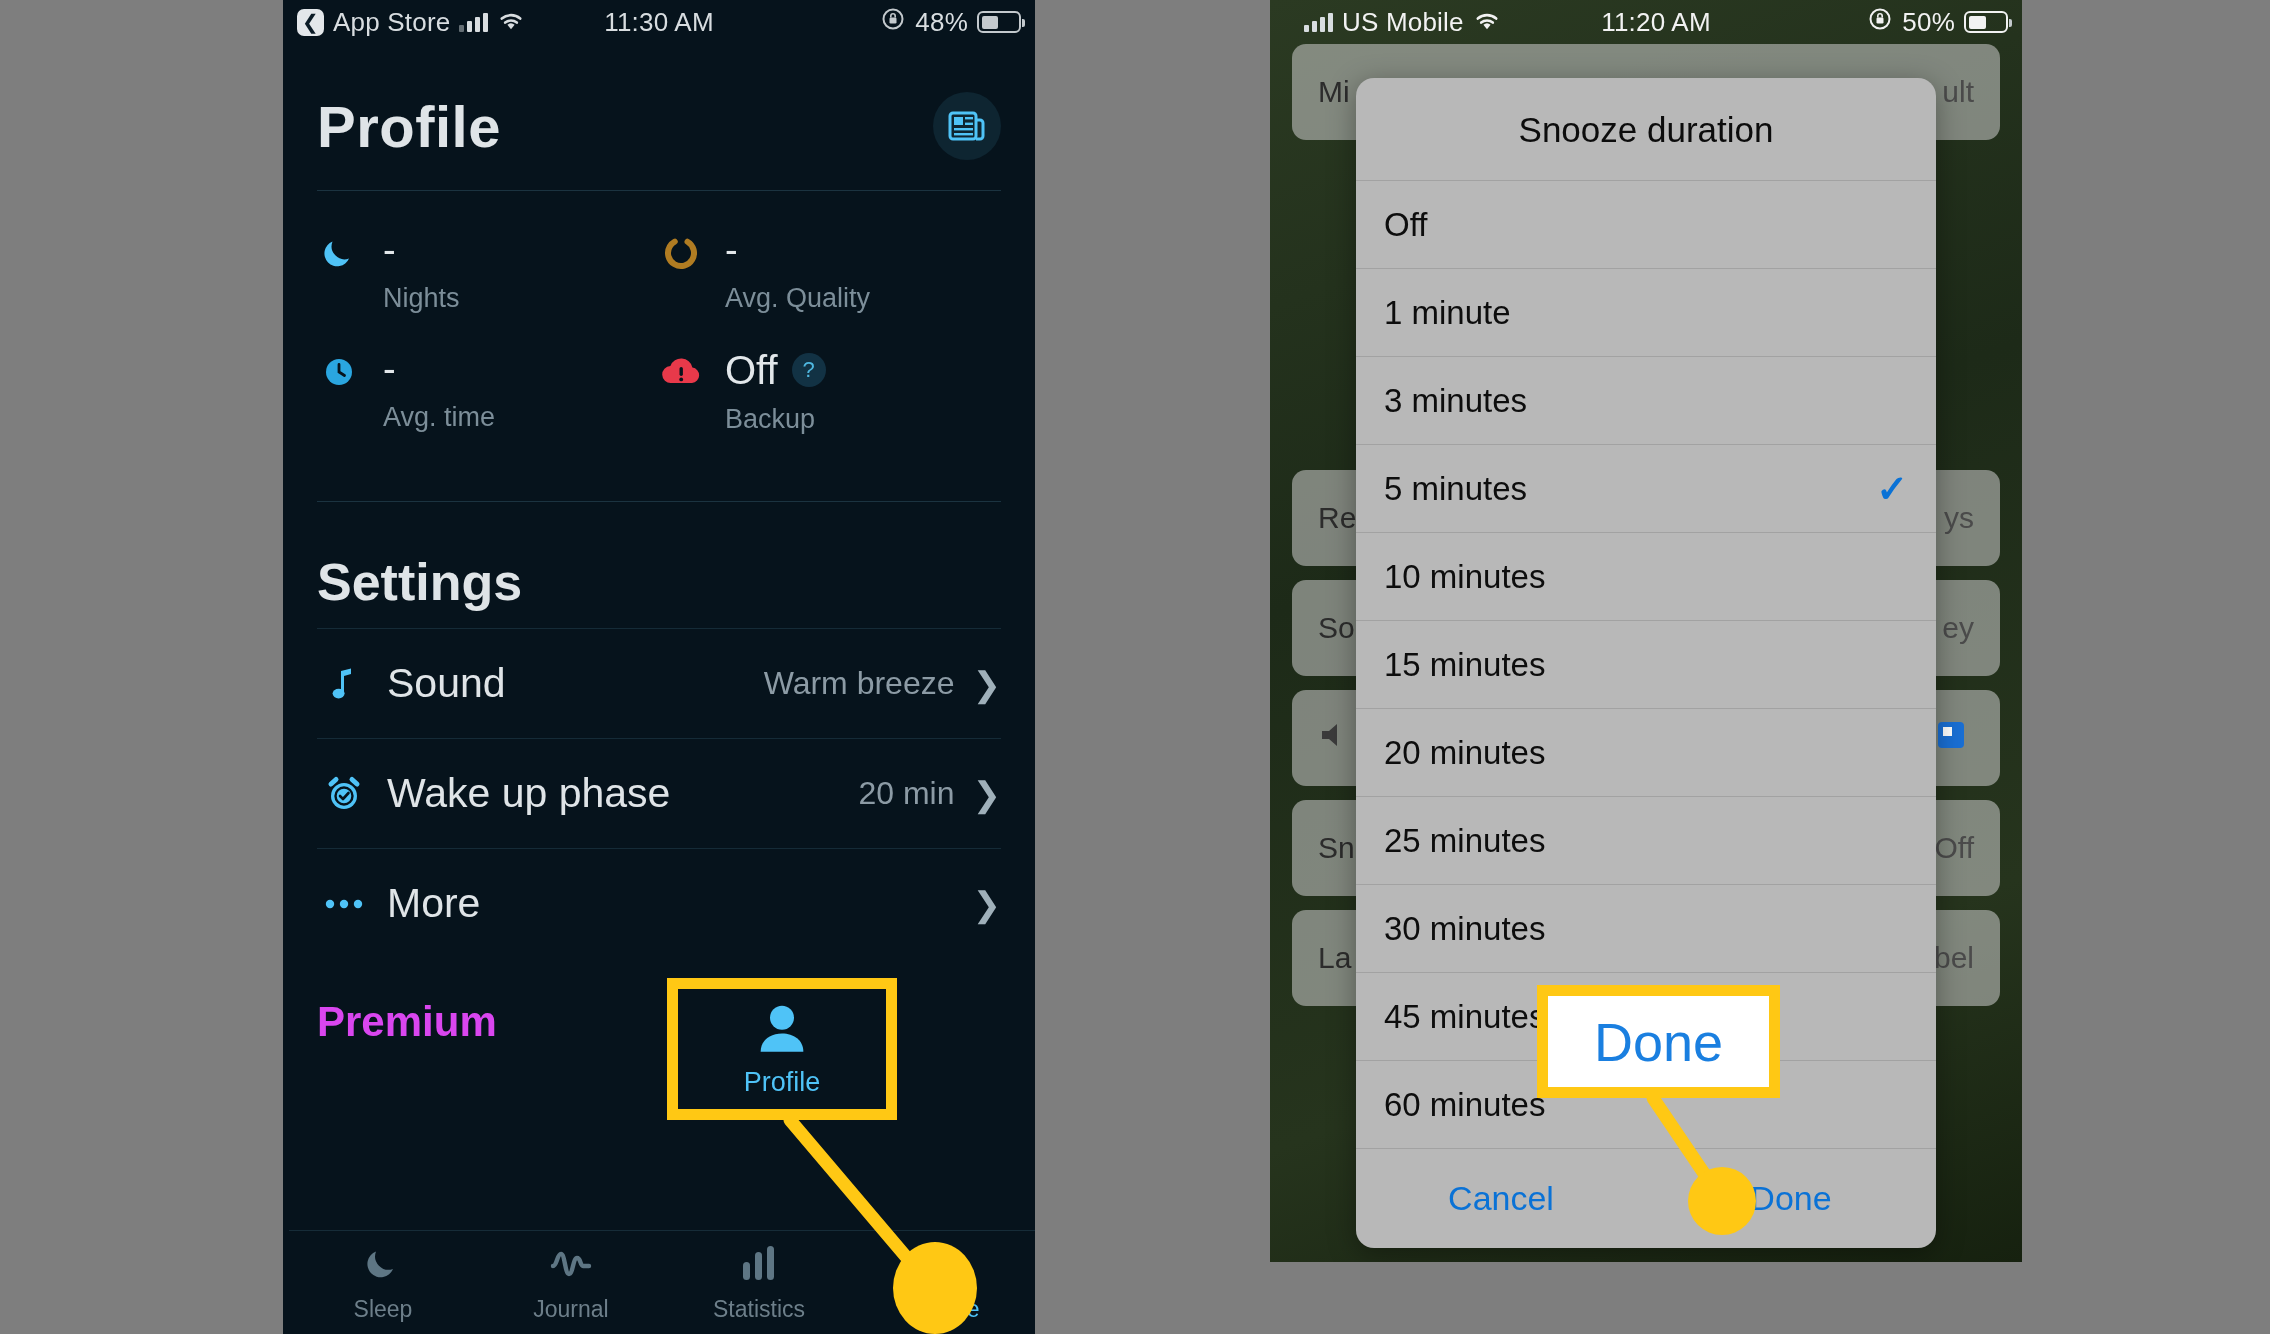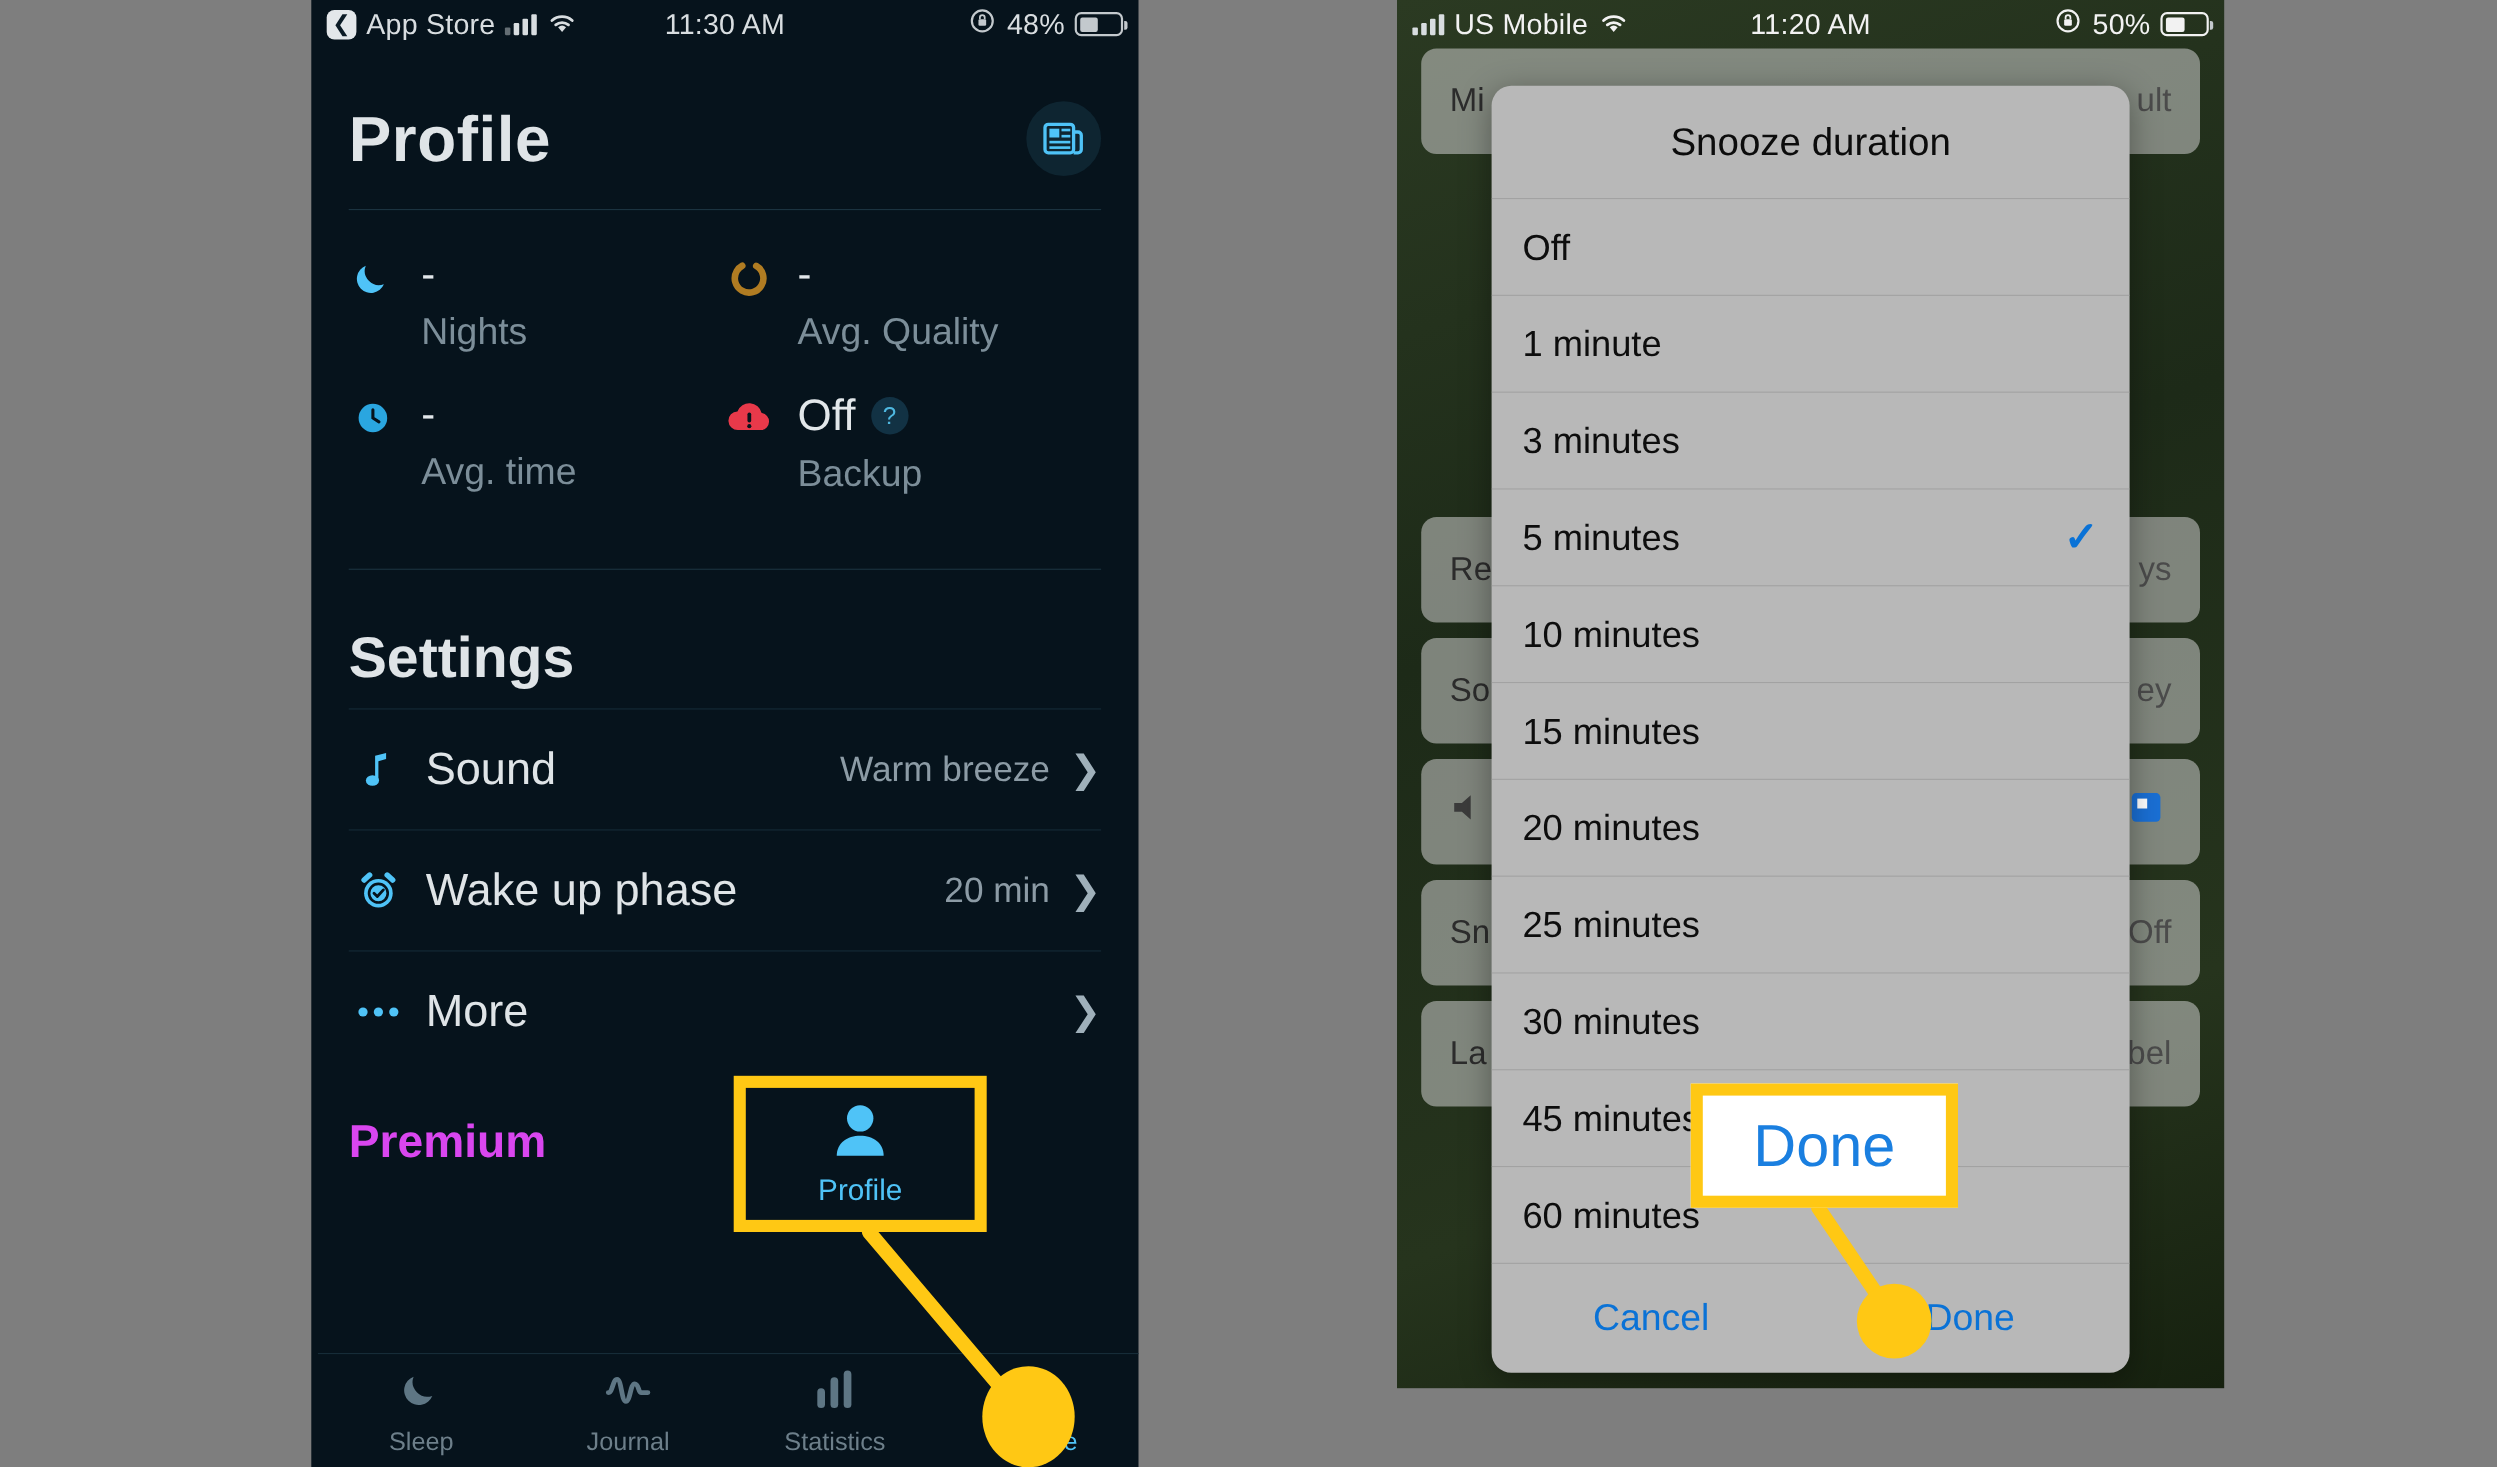--- a/index.html
+++ b/index.html
@@ -61,21 +61,21 @@
     width: 68px; height: 68px; border-radius: 50%; background: #0e2531;
     display:flex; align-items:center; justify-content:center;
   }
   .hr { height: 1px; background: #1b3340; margin: 30px 0 0 0; }
 
   .stats { margin-top: 40px; }
   .stat-row { display:flex; }
   .stat { width: 50%; display: flex; align-items: flex-start; gap: 22px; padding-bottom: 36px; }
   .stat .ic { width: 44px; height: 44px; flex: 0 0 44px; display:flex; align-items:center; justify-content:center; }
   .stat .txt .val { font-size: 38px; color: #e2e7ea; line-height: 1; font-weight: 400; }
-  .stat .txt .lab { font-size: 34px; color: #7c8e99; margin-top: 14px; }
+  .stat .txt .lab { font-size: 27px; color: #7c8e99; margin-top: 14px; }
   .stat .txt .val.big { font-size: 40px; font-weight: 500; }
   .valrow { display:flex; align-items:center; gap: 14px; }
   .qmark {
     width: 34px; height: 34px; border-radius: 50%; background:#123244; color:#4fb8e0;
     font-size: 22px; display:flex; align-items:center; justify-content:center;
   }
 
   .sec-title { font-size: 52px; font-weight: 700; color: #dfe4e7; margin-top: 26px; }
 
   .list { margin-top: 16px; }
@@ -98,20 +98,21 @@
   }
   .tab { flex:1; display:flex; flex-direction:column; align-items:center; gap: 8px; }
   .tab .tl { font-size: 23px; color: #6d7f8a; }
   .tab.active .tl { color: #4fc3f7; }
 
   
   #phone-right {
     position:absolute; left: 1270px; top: 0; width: 752px; height: 1262px;
     background: linear-gradient(160deg,#2b3a22 0%, #1d2a18 40%, #26341d 75%, #16210f 100%);
     overflow: hidden;
+    padding-left: 20px;
   }
   #phone-right .statusbar { color:#f2f2f2; }
   .rs-bg { position:absolute; inset: 44px 22px 0 22px; }
   .card-bg {
     background: rgba(205,205,205,.55);
     border-radius: 14px;
     margin-bottom: 14px;
     display:flex; align-items:center; padding: 0 26px;
     color:#2c2c2c; font-size: 30px;
   }

